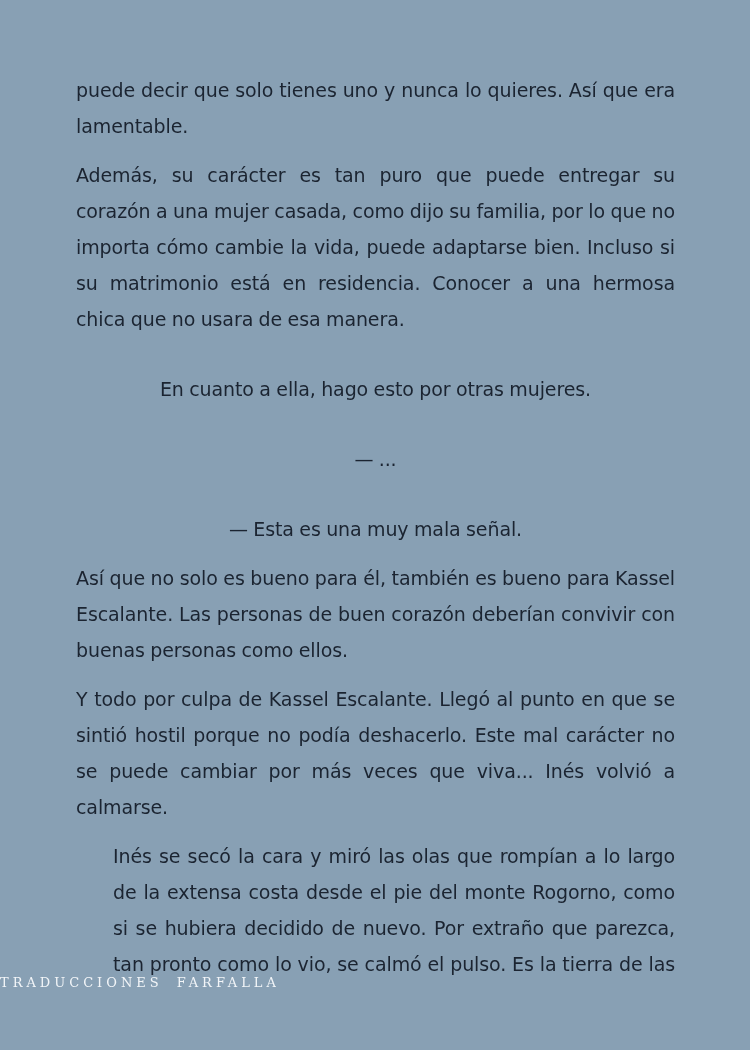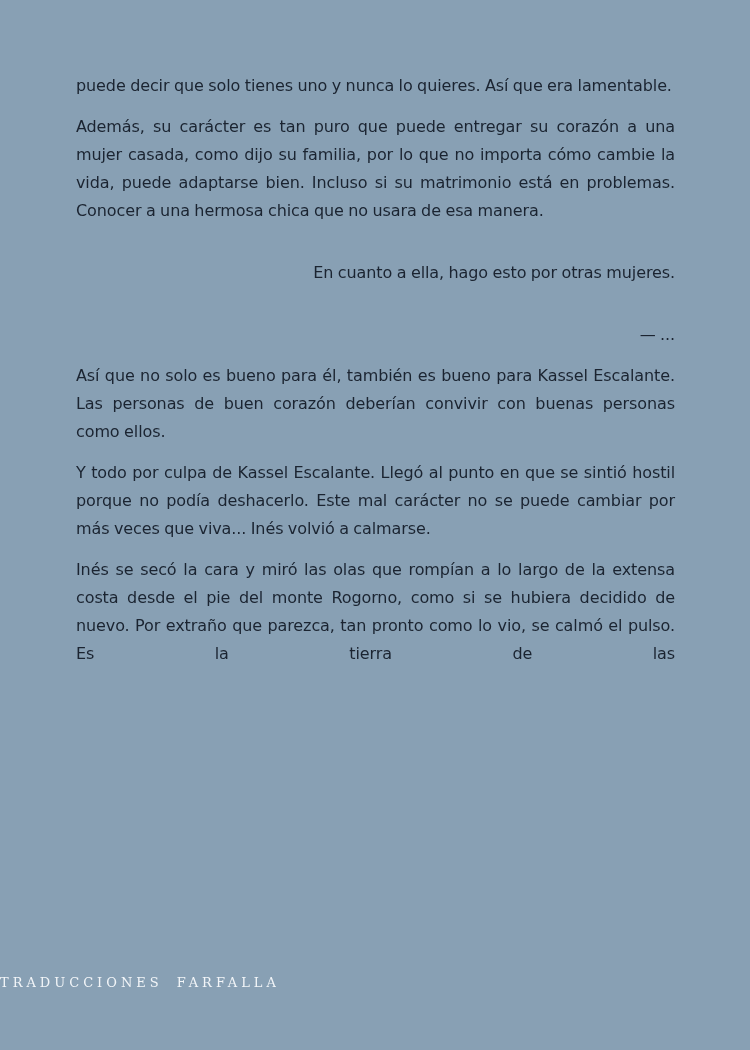--- a/index.html
+++ b/index.html
@@ -16,49 +16,50 @@
       color: #1b2431;
     }
     .page {
       position: absolute;
       left: 76px;
       top: 72px;
       width: 599px;
     }
     .para {
       margin: 0 0 13px 0;
-      font-size: 16px;
-      line-height: 28px;
+      font-size: 19px;
+      line-height: 36px;
       text-align: justify;
       letter-spacing: -0.1px;
       word-spacing: -0.5px;
     }
     .para.short {
-      text-align: right;
+      text-align: center;
       margin-top: 34px;
     }
     .footer {
       position: absolute;
       left: 0;
       width: 750px;
       top: 975px;
       text-align: left;
       font-family: "DejaVu Serif", serif;
       font-size: 13px;
       letter-spacing: 4px;
       color: #f2f5f8;
       word-spacing: 6px;
     }
   </style>
 </head>
 <body>
 
 <div class="page">
   <p class="para">puede decir que solo tienes uno y nunca lo quieres. Así que era lamentable.</p>
-  <p class="para"> Además, su carácter es tan puro que puede entregar su corazón a una mujer casada, como dijo su familia, por lo que no importa cómo cambie la vida, puede adaptarse bien. Incluso si su matrimonio está en problemas. Conocer a una hermosa chica que no usara de esa manera.</p>
+  <p class="para"> Además, su carácter es tan puro que puede entregar su corazón a una mujer casada, como dijo su familia, por lo que no importa cómo cambie la vida, puede adaptarse bien. Incluso si su matrimonio está en residencia. Conocer a una hermosa chica que no usara de esa manera.</p>
   <p class="para short">En cuanto a ella, hago esto por otras mujeres.</p>
   <p class="para short">— ...</p>
+  <p class="para short">— Esta es una muy mala señal.</p>
   <p class="para">Así que no solo es bueno para él, también es bueno para Kassel Escalante. Las personas de buen corazón deberían convivir con buenas personas como ellos.</p>
   <p class="para">Y todo por culpa de Kassel Escalante. Llegó al punto en que se sintió hostil porque no podía deshacerlo. Este mal carácter no se puede cambiar por más veces que viva... Inés volvió a calmarse.</p>
-  <p class="para" style="text-align-last: justify;">Inés se secó la cara y miró las olas que rompían a lo largo de la extensa costa desde el pie del monte Rogorno, como si se hubiera decidido de nuevo. Por extraño que parezca, tan pronto como lo vio, se calmó el pulso. Es la tierra de las</p>
+  <p class="para" style="text-align-last: justify; margin-left: 37px;">Inés se secó la cara y miró las olas que rompían a lo largo de la extensa costa desde el pie del monte Rogorno, como si se hubiera decidido de nuevo. Por extraño que parezca, tan pronto como lo vio, se calmó el pulso. Es la tierra de las</p>
 </div>
 
 <div class="footer">TRADUCCIONES FARFALLA</div>
 
 </body></html>

